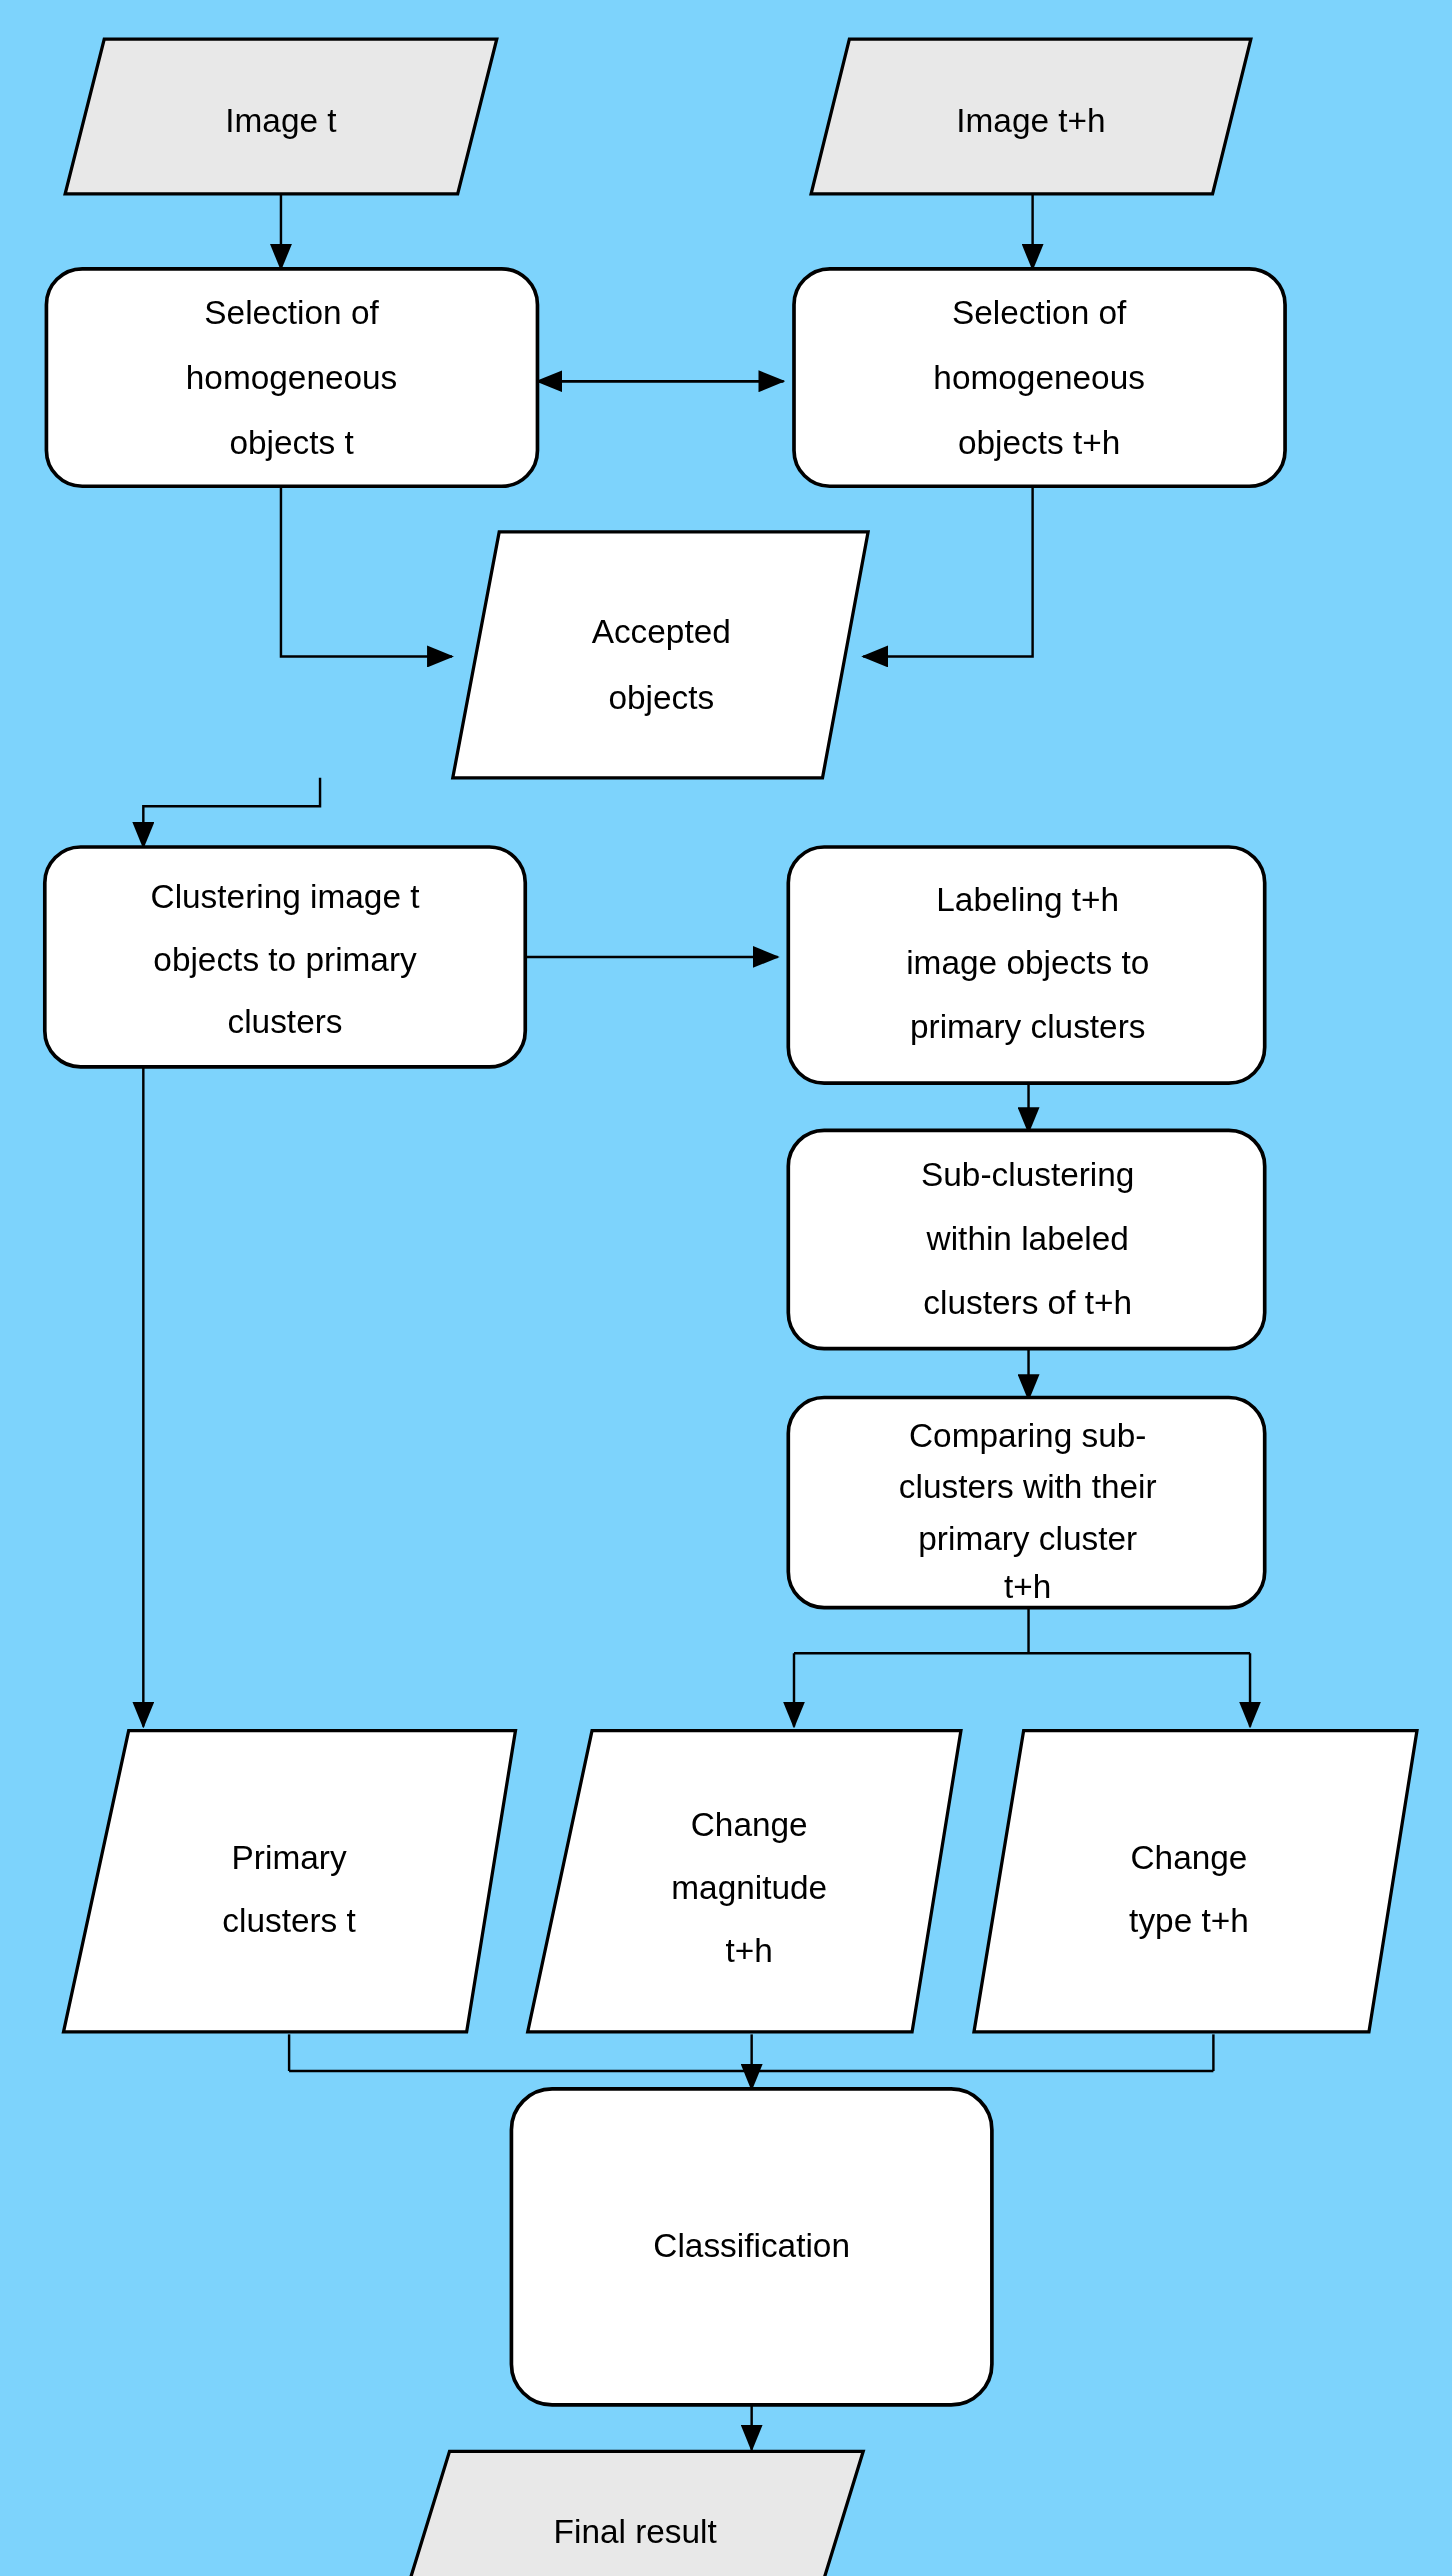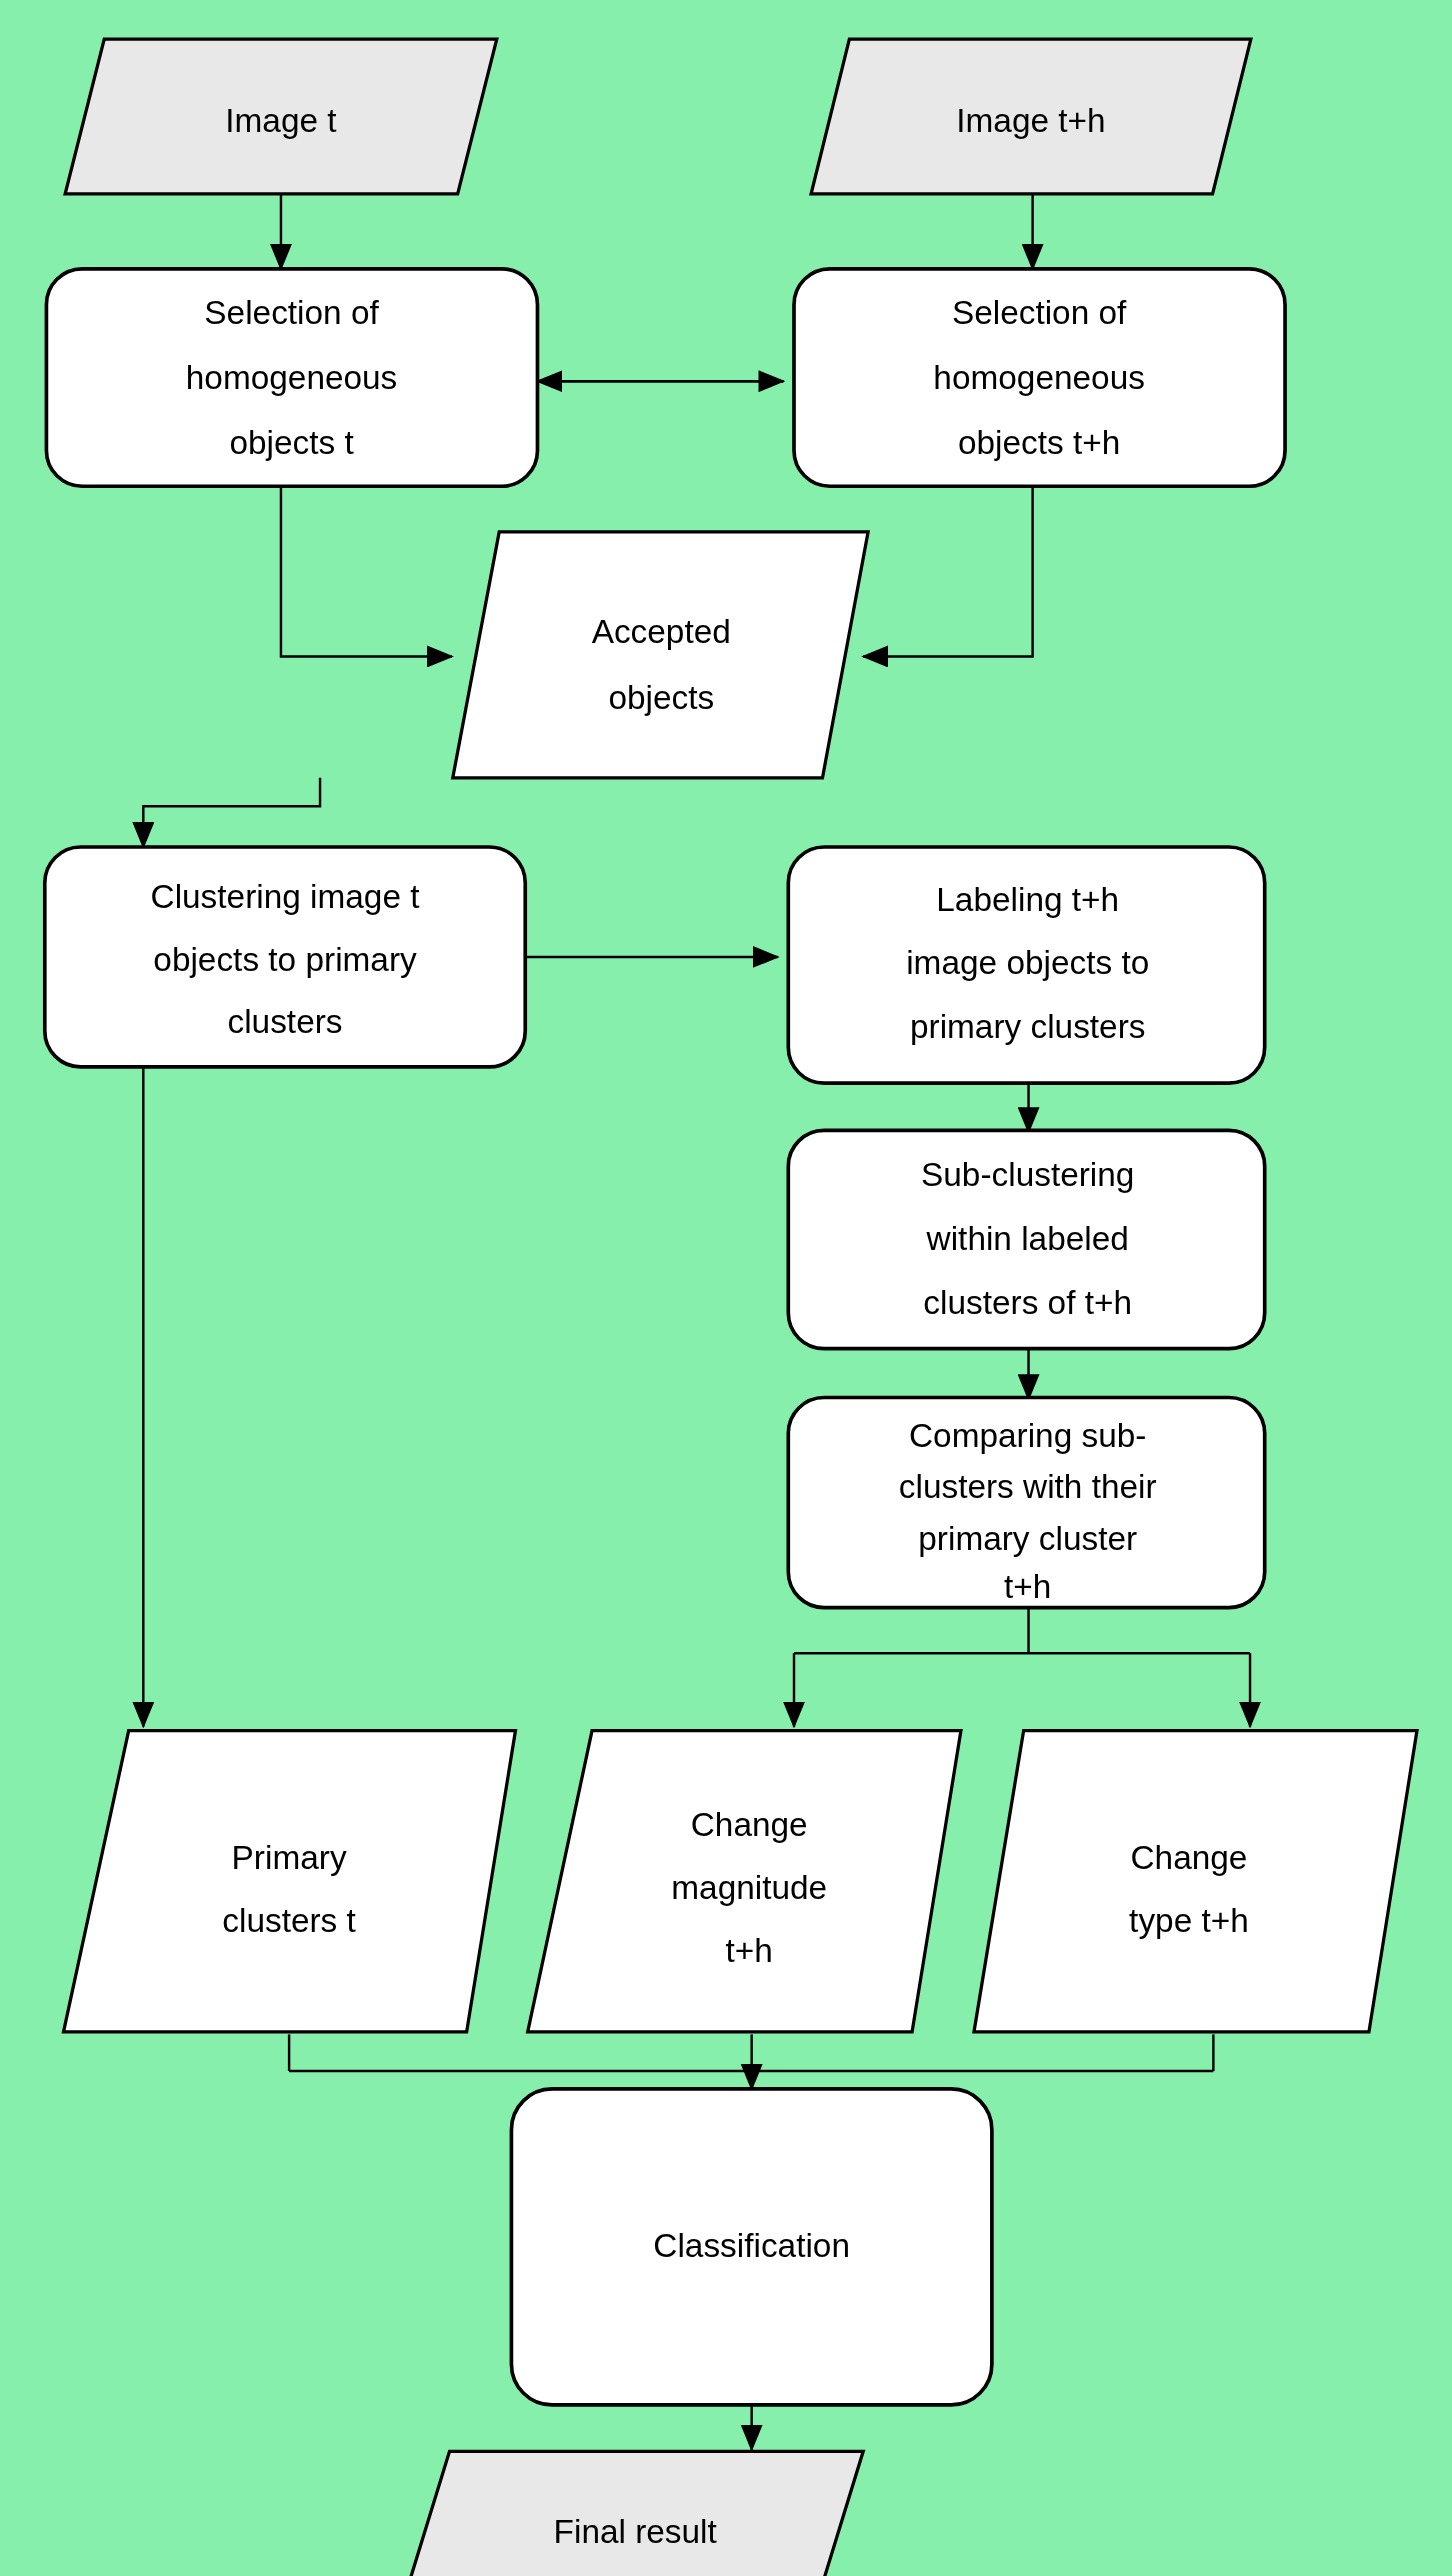--- a/index.html
+++ b/index.html
@@ -1,18 +1,18 @@
 <!DOCTYPE html>
 <html style="font-size:13px"><head>
 <meta charset="utf-8">
 <style>
   html,body{margin:0;padding:0;background:#ffffff;}
   body{width:1452px;height:2576px;overflow:hidden;
        font-family:"Liberation Sans","DejaVu Sans",sans-serif;}
-  #stage{position:relative;width:1452px;height:2576px;background:#86efac;}
+  #stage{position:relative;width:1452px;height:2576px;background:#7dd3fc;}
   svg#flow{position:absolute;left:0;top:0;width:1452px;height:2576px;display:block;}
   .shape-fill-gray{fill:#e8e8e8;}
   .shape-fill-white{fill:#ffffff;}
   .edge{stroke:#000000;fill:none;stroke-width:3;}
   .nodetext{font-family:"Liberation Sans","DejaVu Sans",sans-serif;
             fill:#000;text-anchor:middle;font-size:41px;}
 </style>
 </head>
 <body>
 

